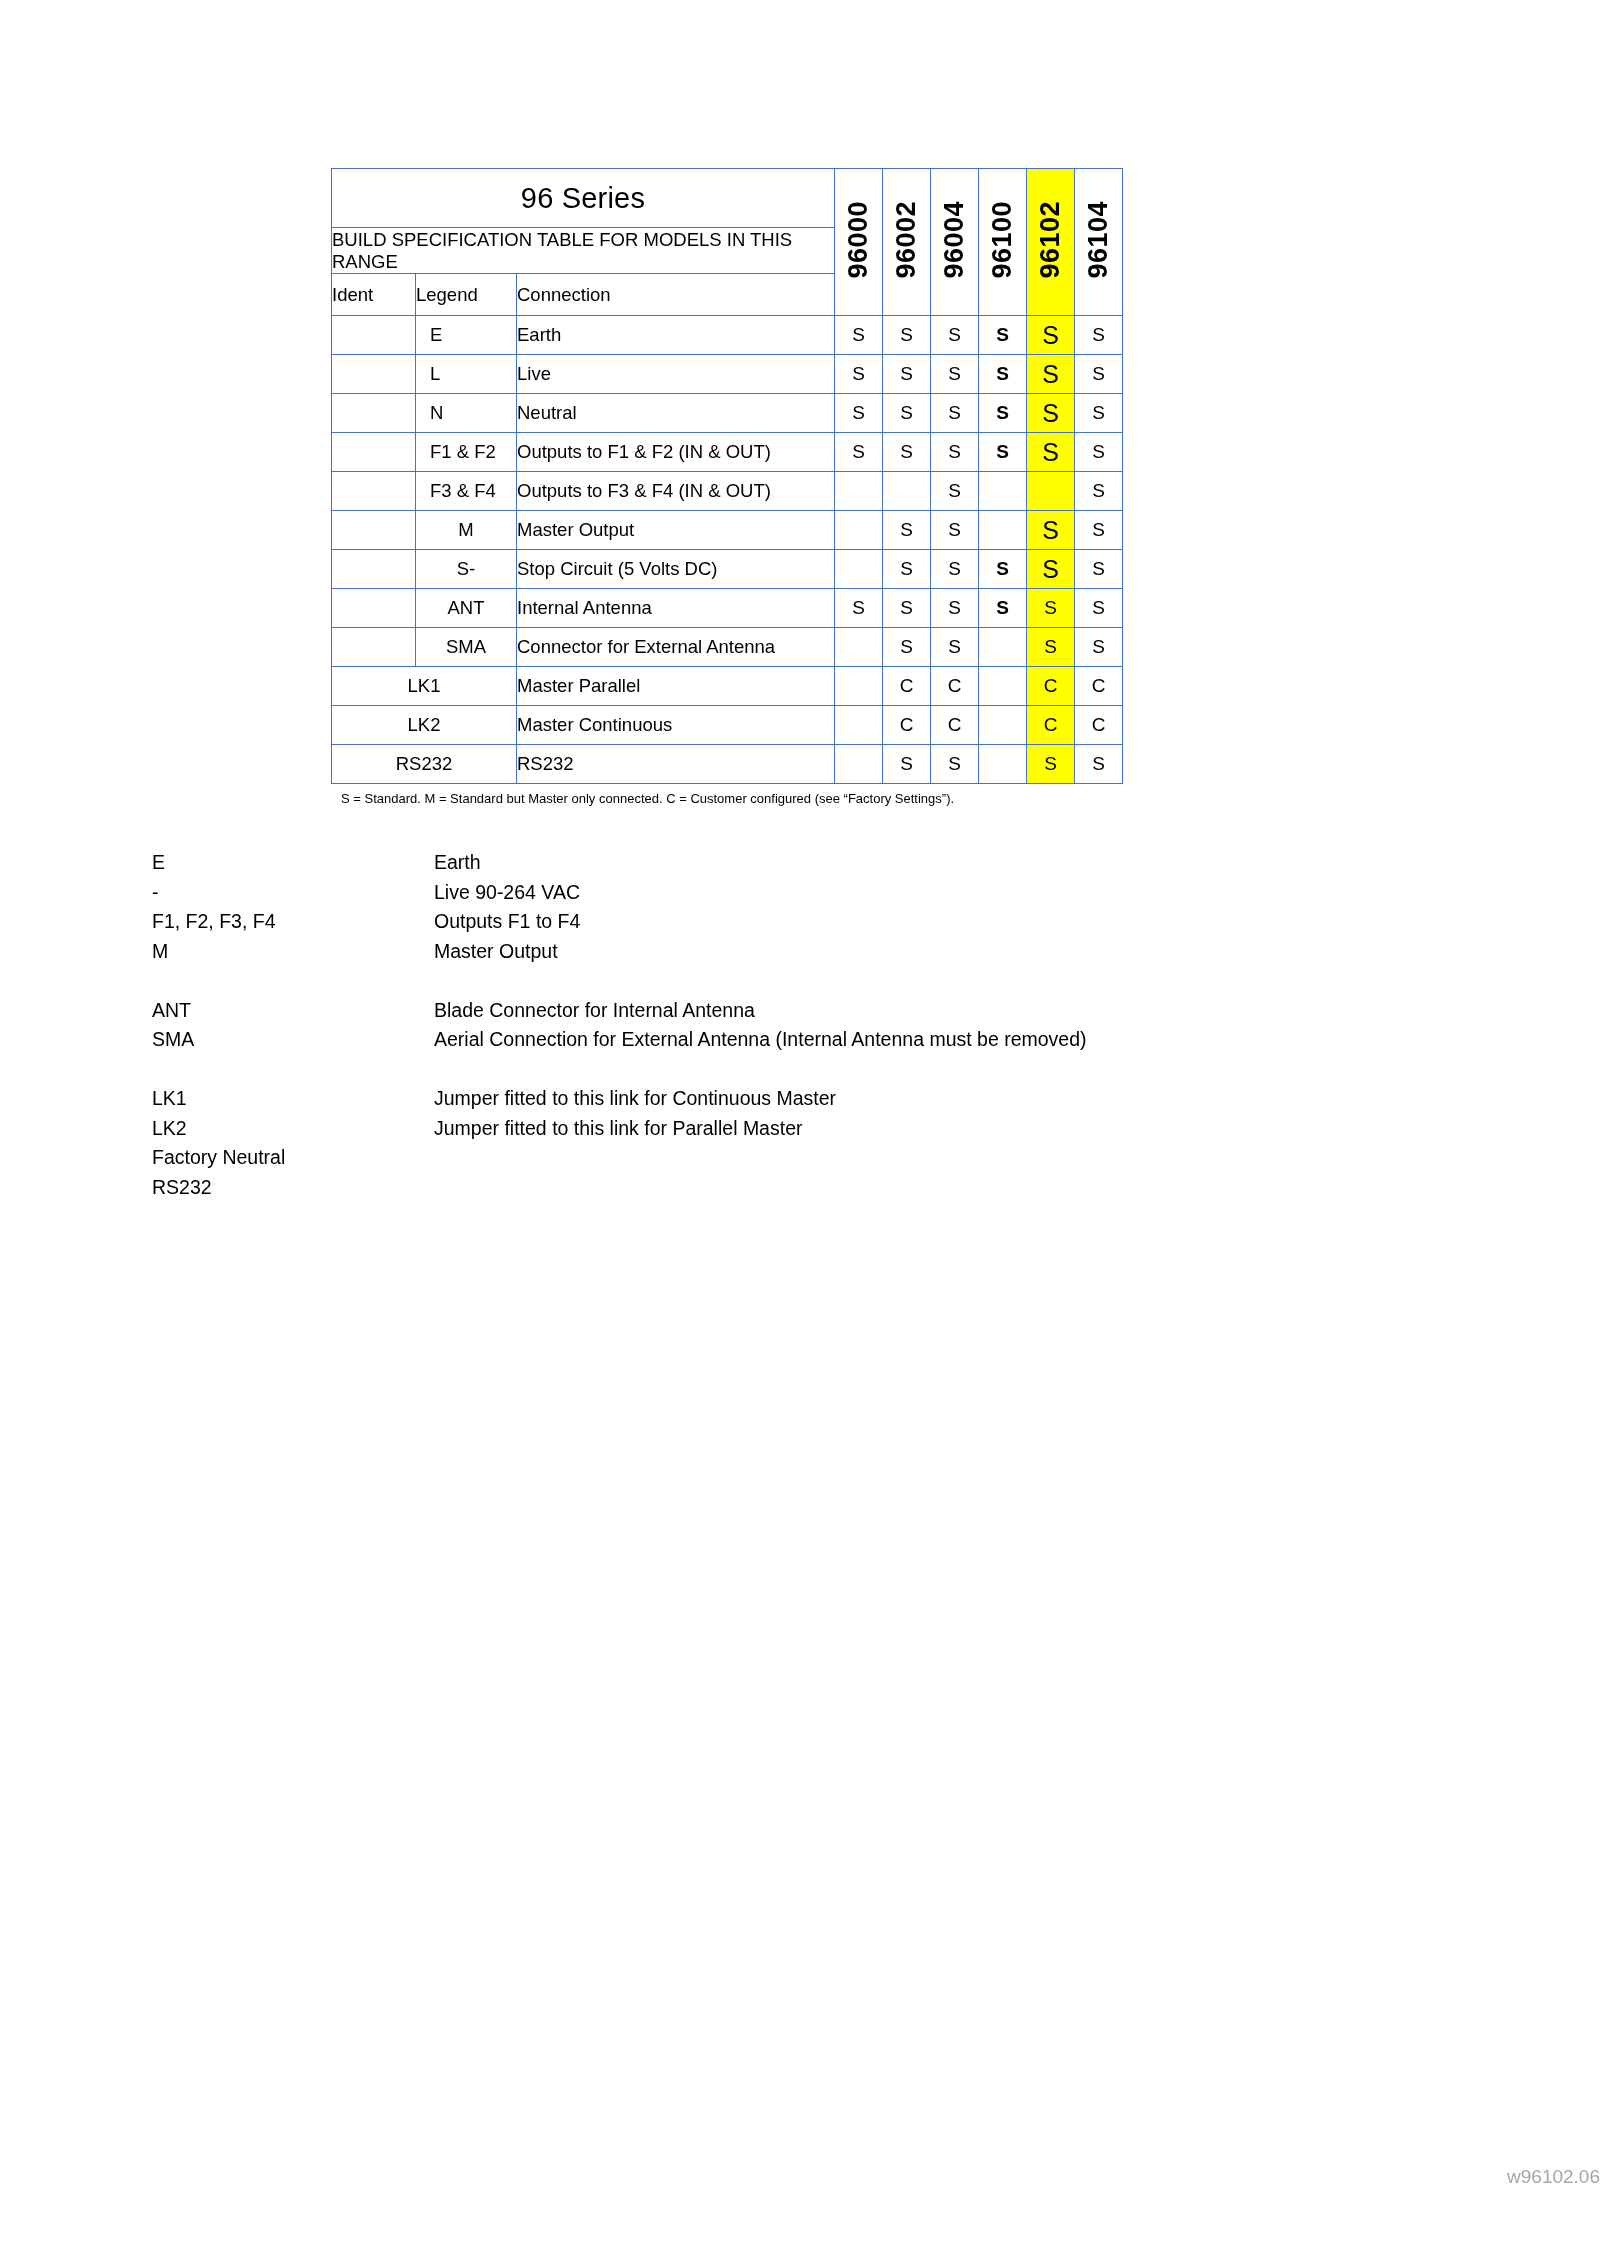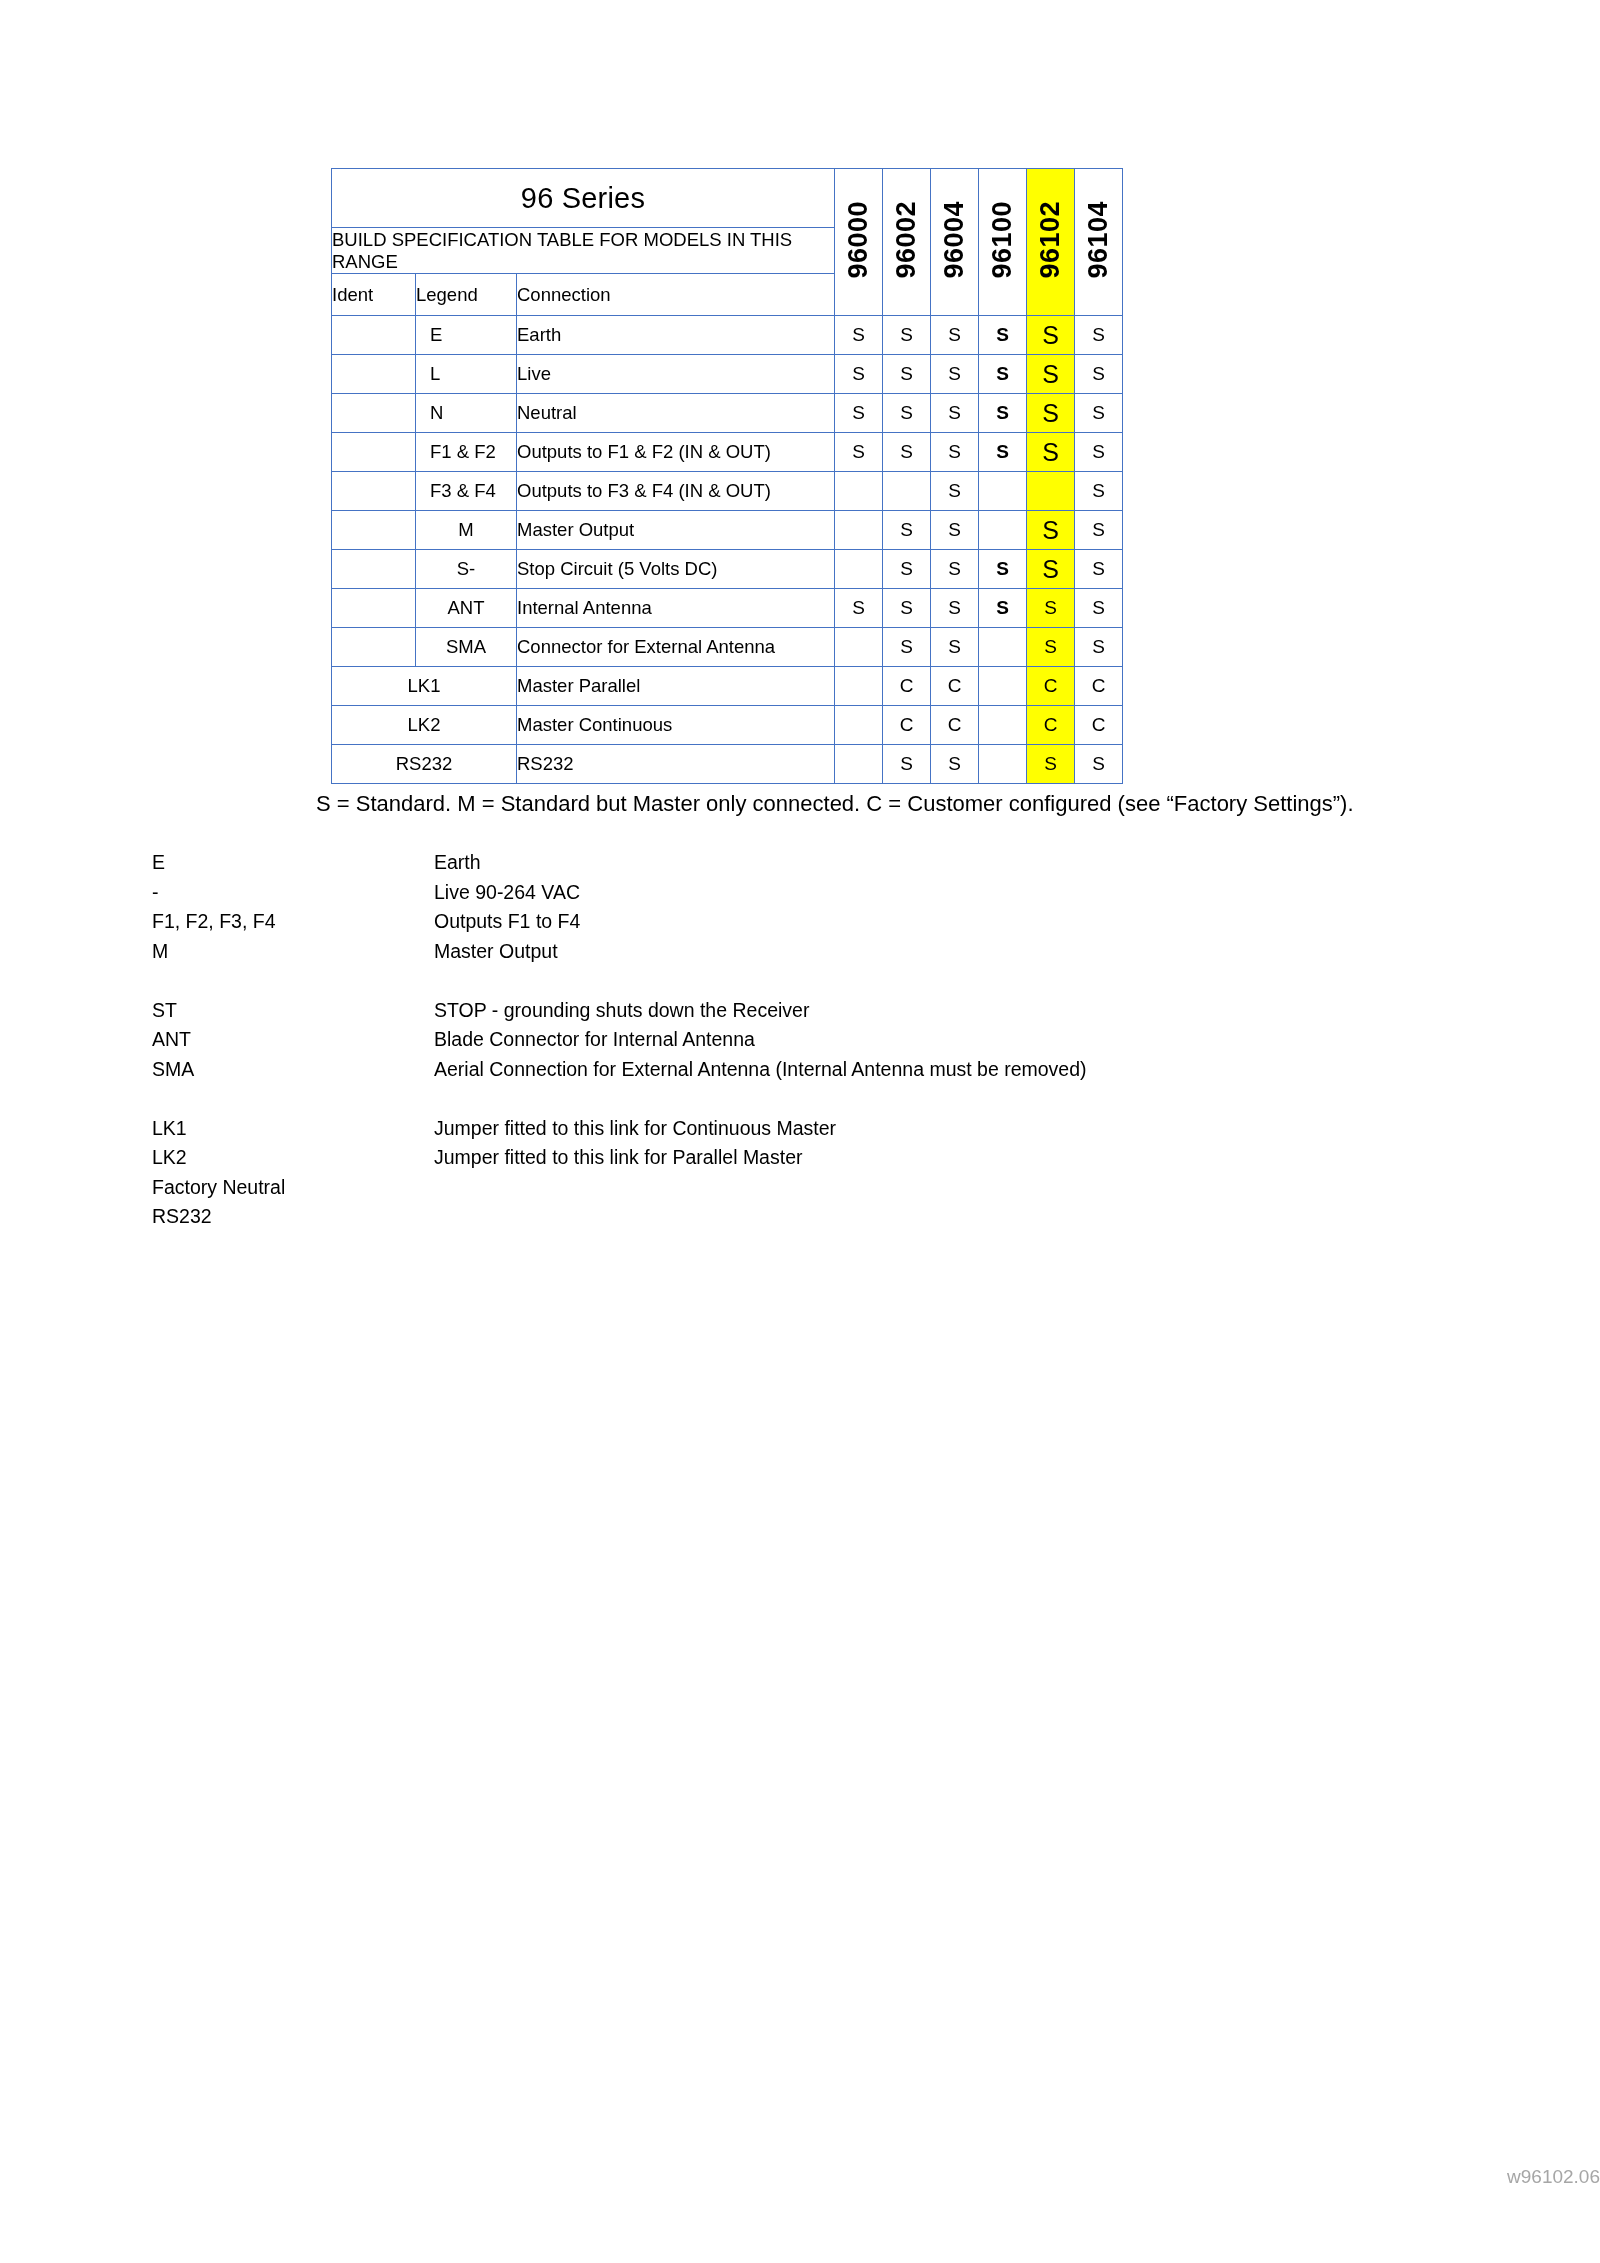--- a/index.html
+++ b/index.html
@@ -102,23 +102,23 @@
     text-align: center;
     font-size: 19px;
   }
   td.val.bold { font-weight: bold; }
   td.val.big  { font-size: 25px; }
   td.hl { background: #ffff00 !important; }
 
   
   .footnote {
     position: absolute;
-    left: 316px;
+    left: 341px;
     top: 791px;
-    font-size: 22px;
+    font-size: 13px;
     white-space: nowrap;
   }
 
   
   .defs {
     position: absolute;
     left: 152px;
     top: 848px;
     font-size: 19.5px;
     line-height: 29.5px;
@@ -336,24 +336,20 @@
       </div>
       <div class="row">
         <div class="term">M</div>
         <div class="desc">Master Output</div>
       </div>
       <div class="row gap">
         <div class="term"></div>
         <div class="desc"></div>
       </div>
       <div class="row">
-        <div class="term">ST</div>
-        <div class="desc">STOP - grounding shuts down the Receiver</div>
-      </div>
-      <div class="row">
         <div class="term">ANT</div>
         <div class="desc">Blade Connector for Internal Antenna</div>
       </div>
       <div class="row">
         <div class="term">SMA</div>
         <div class="desc">Aerial Connection for External Antenna (Internal Antenna must be removed)</div>
       </div>
       <div class="row gap">
         <div class="term"></div>
         <div class="desc"></div>

